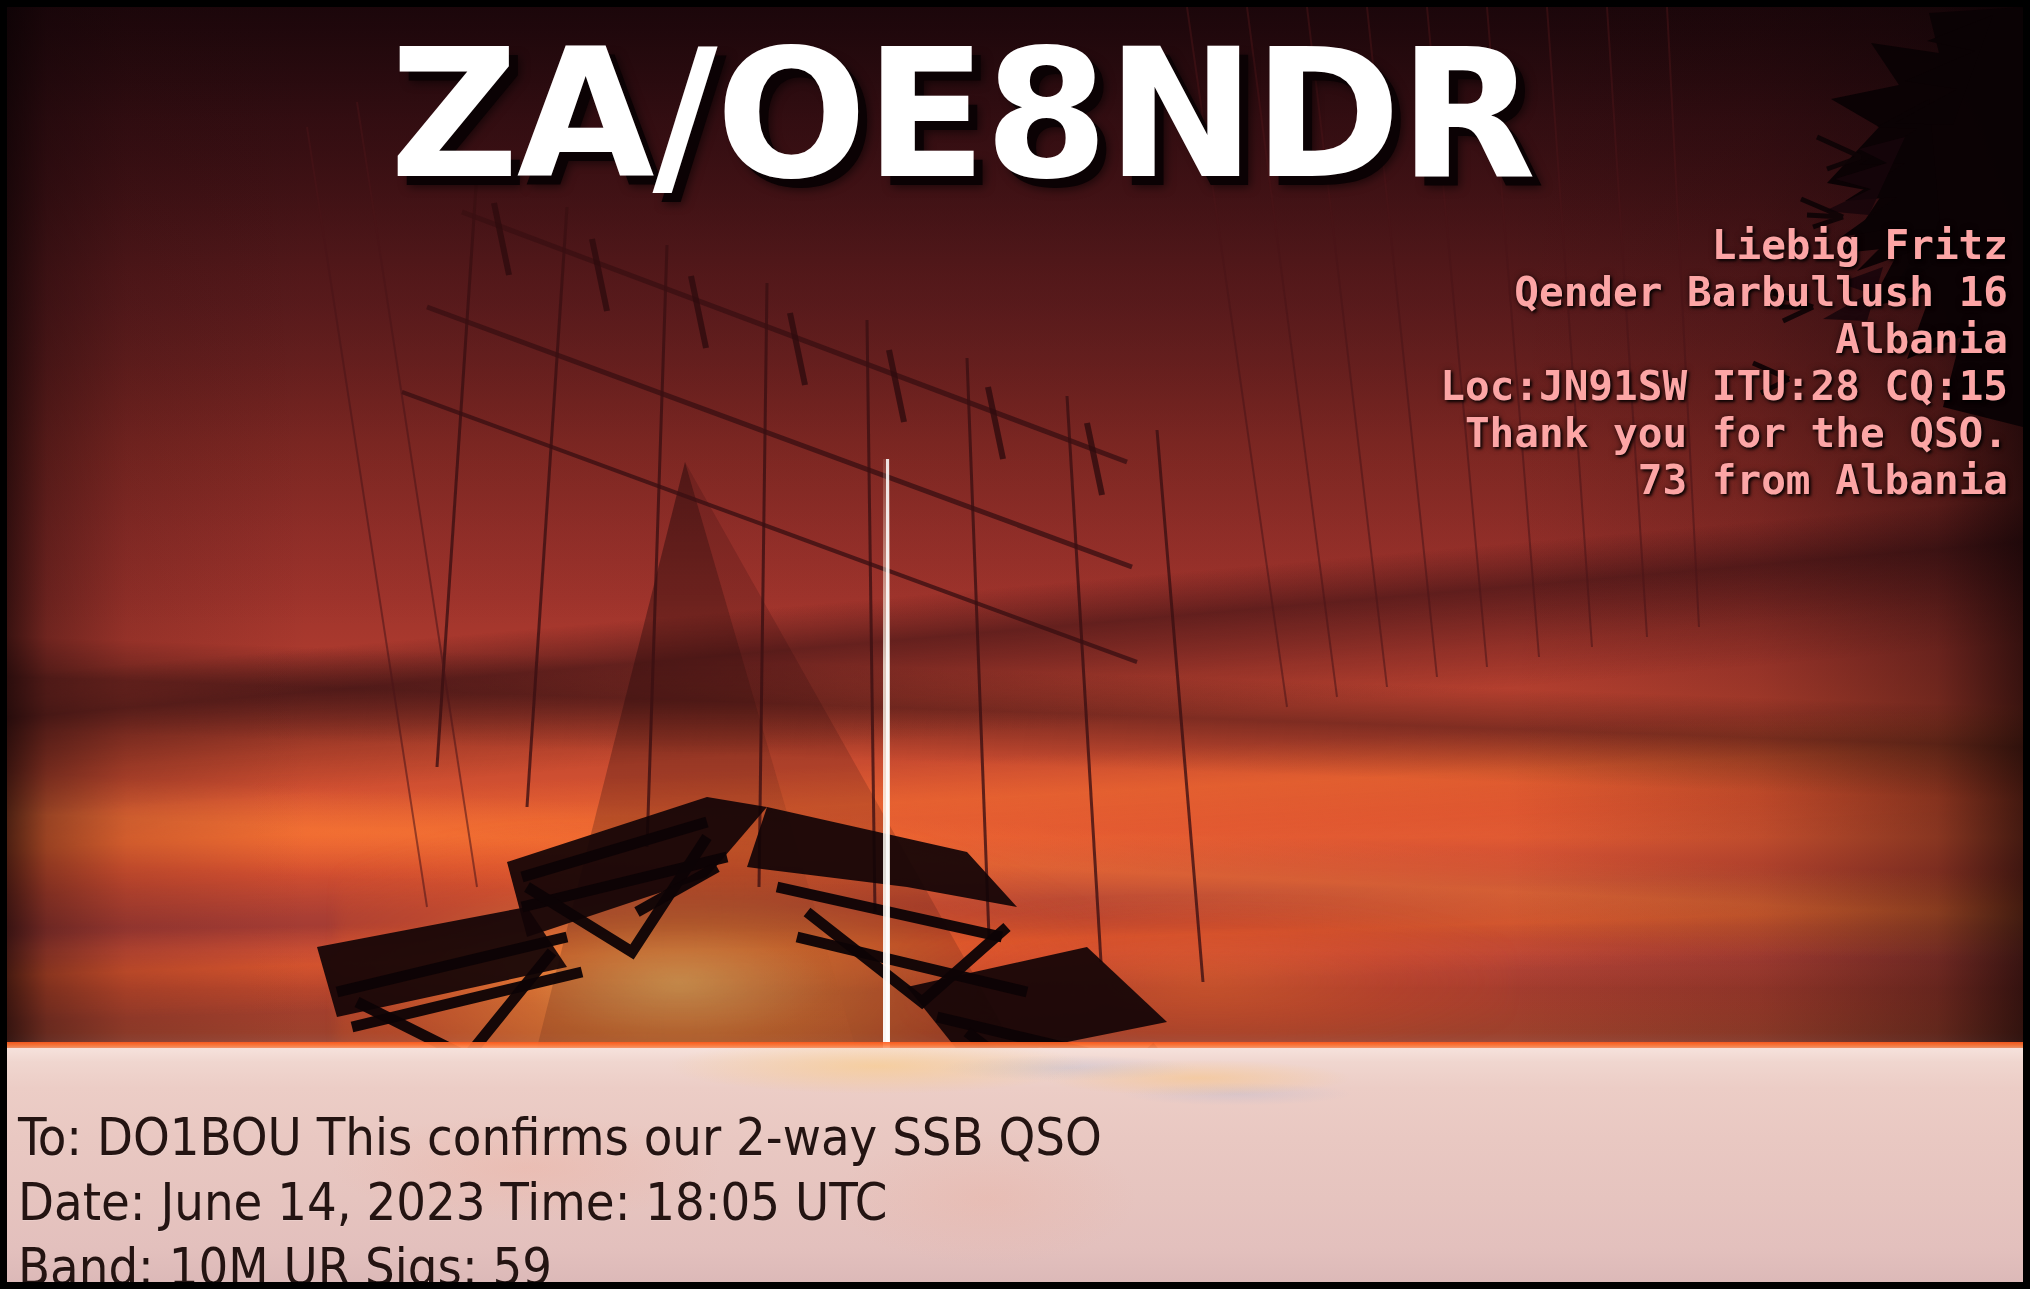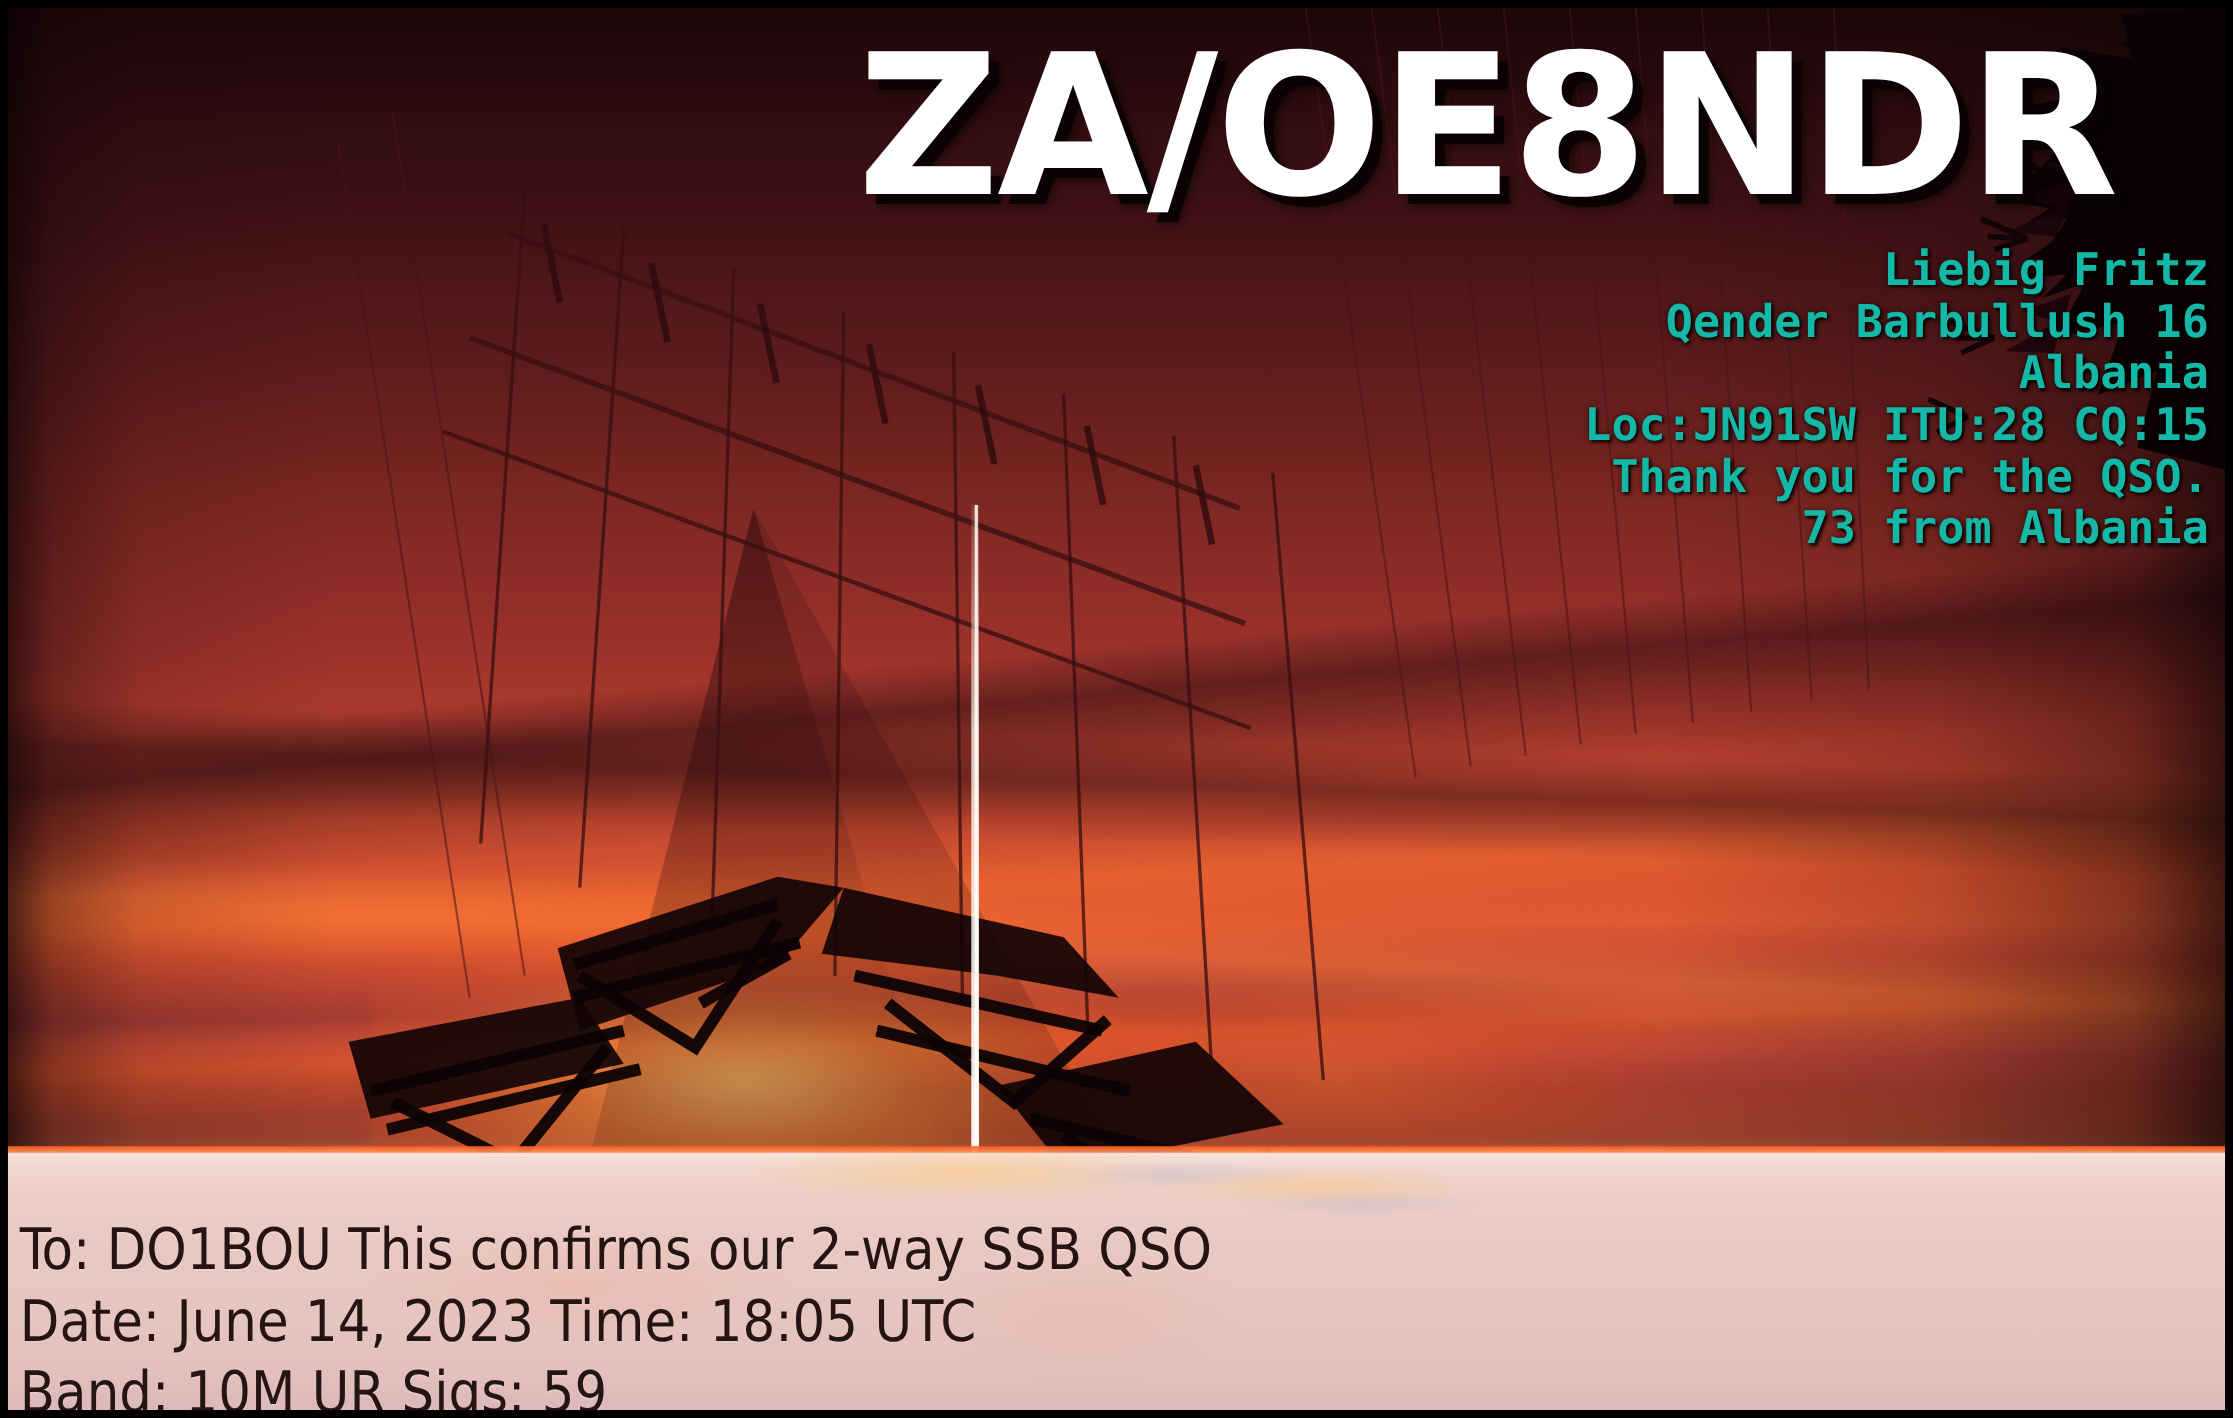--- a/index.html
+++ b/index.html
@@ -184,21 +184,21 @@
   .tower-svg { position: absolute; left: 0; top: 0; }
 
   
   .foliage { position: absolute; right: 0; top: 0; }
 
   
   .callsign {
     position: absolute;
     left: 0; right: 0;
     top: 22px;
-    text-align: right;
+    text-align: center;
     font-family: "DejaVu Sans", sans-serif;
     font-weight: bold;
     font-size: 178px;
     line-height: 1.05;
     letter-spacing: -2px;
     color: #ffffff;
     text-shadow: 9px 9px 0 #0b0204, 11px 11px 10px rgba(0,0,0,.55);
     white-space: nowrap;
     padding-right: 106px;
     z-index: 30;
@@ -207,21 +207,21 @@
   
   .address {
     position: absolute;
     right: 22px;
     top: 222px;
     text-align: right;
     font-family: "DejaVu Sans Mono", monospace;
     font-weight: bold;
     font-size: 41px;
     line-height: 47px;
-    color: #14b8a6;
+    color: #fca5a5;
     text-shadow: 2px 2px 3px rgba(0,0,0,.85), 0 0 6px rgba(0,0,0,.55);
     z-index: 30;
     white-space: nowrap;
   }
   .address .line { display: block; }
 
   
   .caption {
     position: absolute;
     left: 18px;

